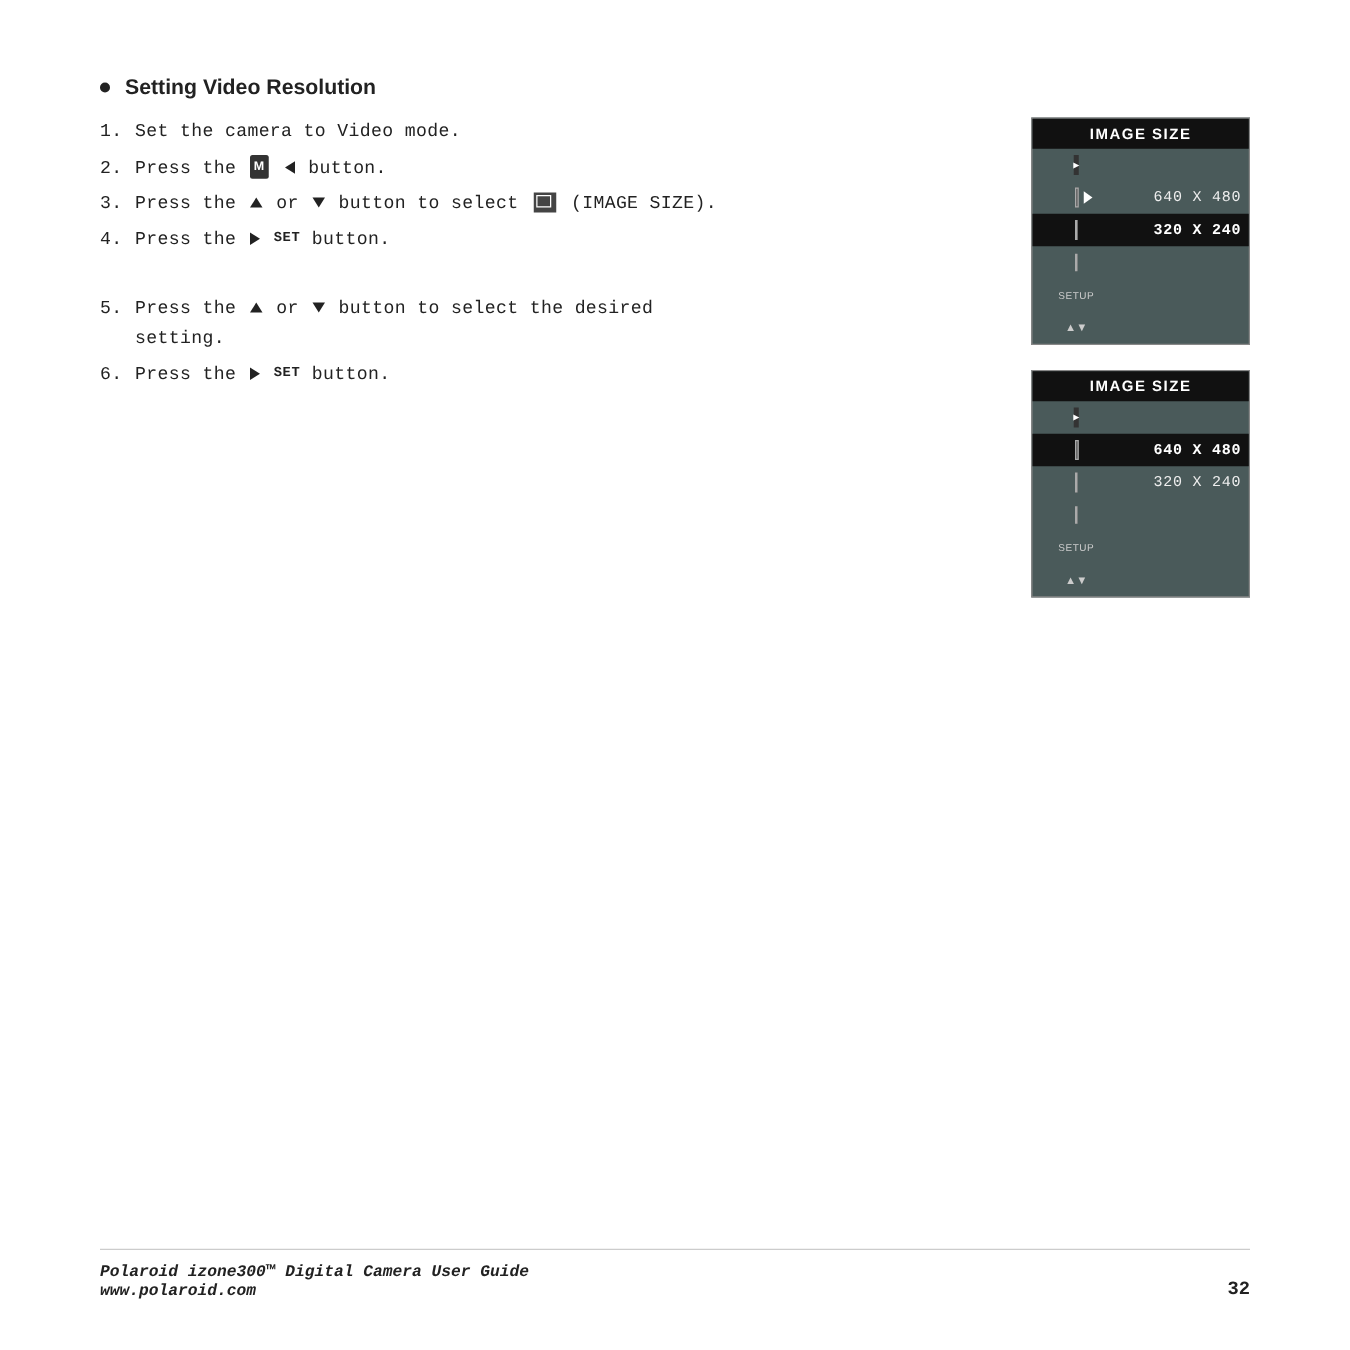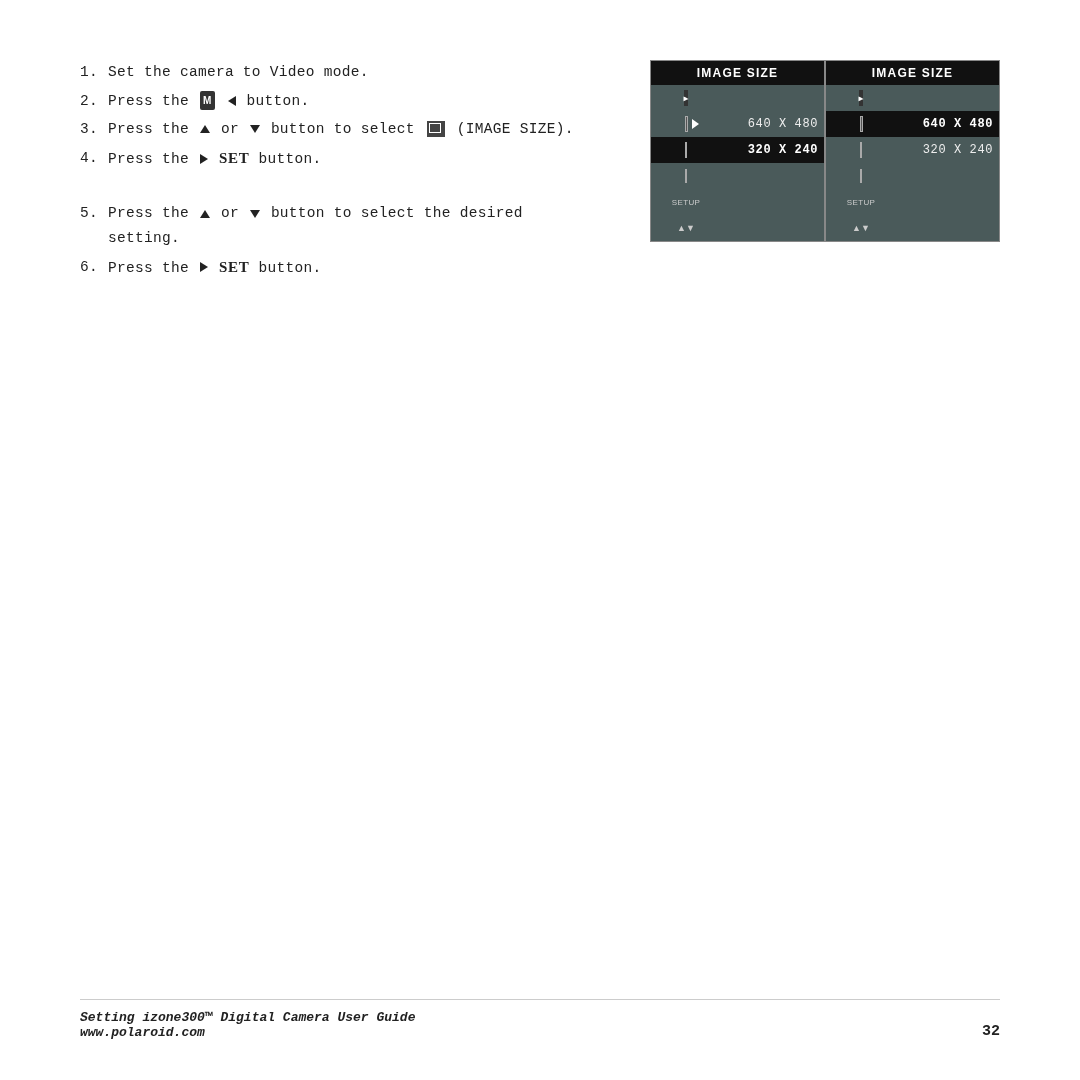--- a/index.html
+++ b/index.html
@@ -142,22 +142,22 @@
       width: 0;
       height: 0;
       border-left: 5px solid transparent;
       border-right: 5px solid transparent;
       border-top: 8px solid #222;
       vertical-align: middle;
       margin: 0 2px;
     }
 
     .set-label {
-      font-family: Liberation Serif, serif;
-      font-size: 15px;
+      font-family: Liberation Mono, monospace;
+      font-size: 11px;
       font-weight: bold;
       letter-spacing: 0.05em;
       vertical-align: middle;
     }
 
     .image-icon-inline {
       display: inline-block;
       width: 18px;
       height: 16px;
       background: #444;
@@ -307,21 +307,22 @@
 
     .icon-av {
       font-family: Arial, sans-serif;
       font-size: 9px;
       color: #ccc;
     }
 
     
     .panels-col {
       display: flex;
-      flex-direction: row;
+      flex-direction: column;
+      gap: 20px;
     }
 
     
     .page-footer {
       position: absolute;
       bottom: 40px;
       left: 80px;
       right: 80px;
       display: flex;
       justify-content: space-between;
@@ -353,20 +354,24 @@
 
     .steps-group2 {
       margin-top: 10px;
     }
   </style>
 </head>
 <body>
 
 <div class="page-content">
 
+  <div class="section-title">
+    <span class="bullet-dot"></span>
+    <span>Setting Video Resolution</span>
+  </div>
 
 
   <div class="main-layout">
 
     <div class="steps-col">
 
       <div class="steps-section">
         <ol>
 
           <li>
@@ -539,17 +544,17 @@
       </div>
 
     </div>
 
   </div>
 
 </div>
 
 <div class="page-footer">
   <div class="footer-left">
-    <div class="brand">Setting izone300™ Digital Camera User Guide</div>
+    <div class="brand">Polaroid izone300™ Digital Camera User Guide</div>
     <div class="url">www.polaroid.com</div>
   </div>
   <div class="footer-right">32</div>
 </div>
 
 </body></html>

